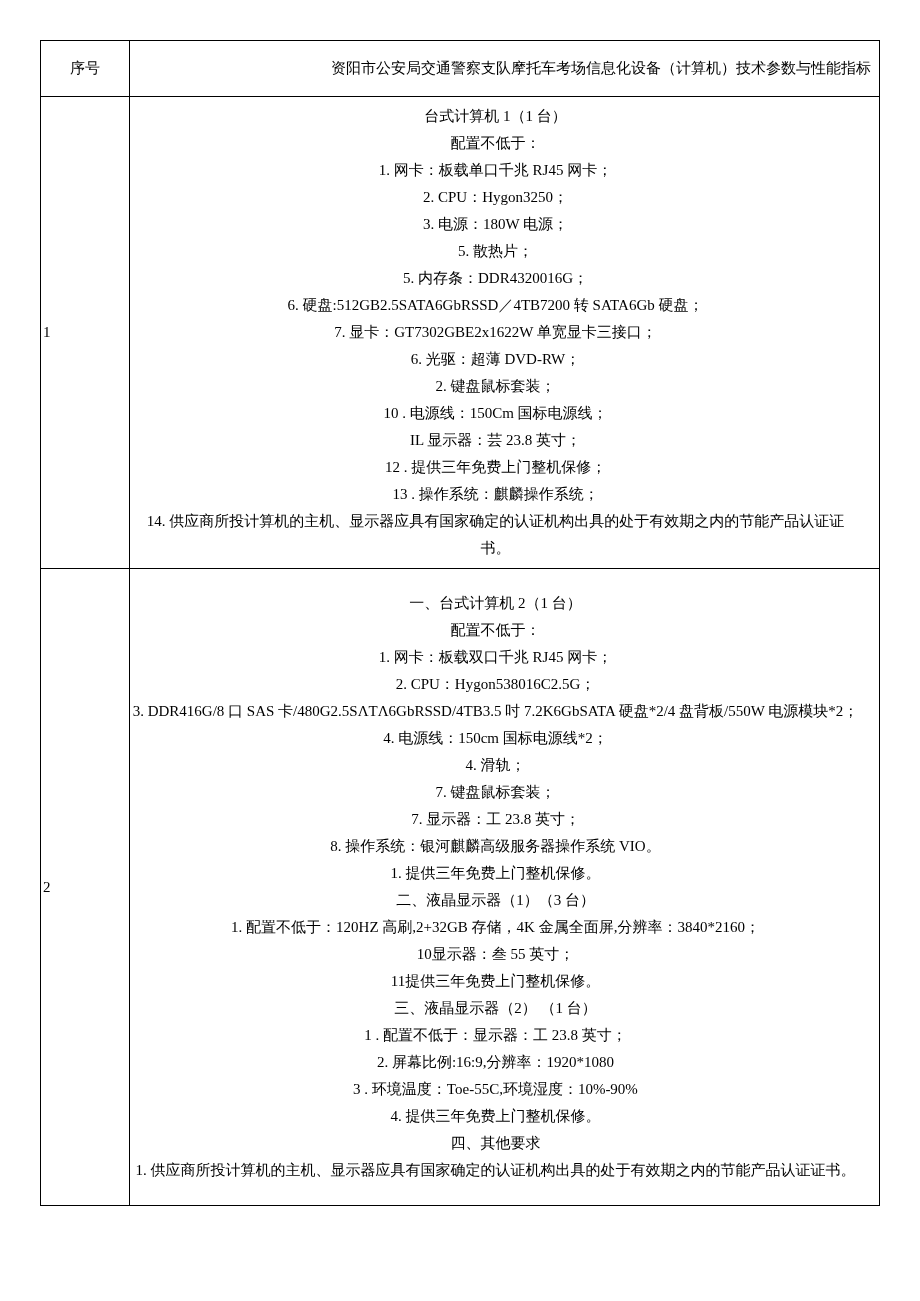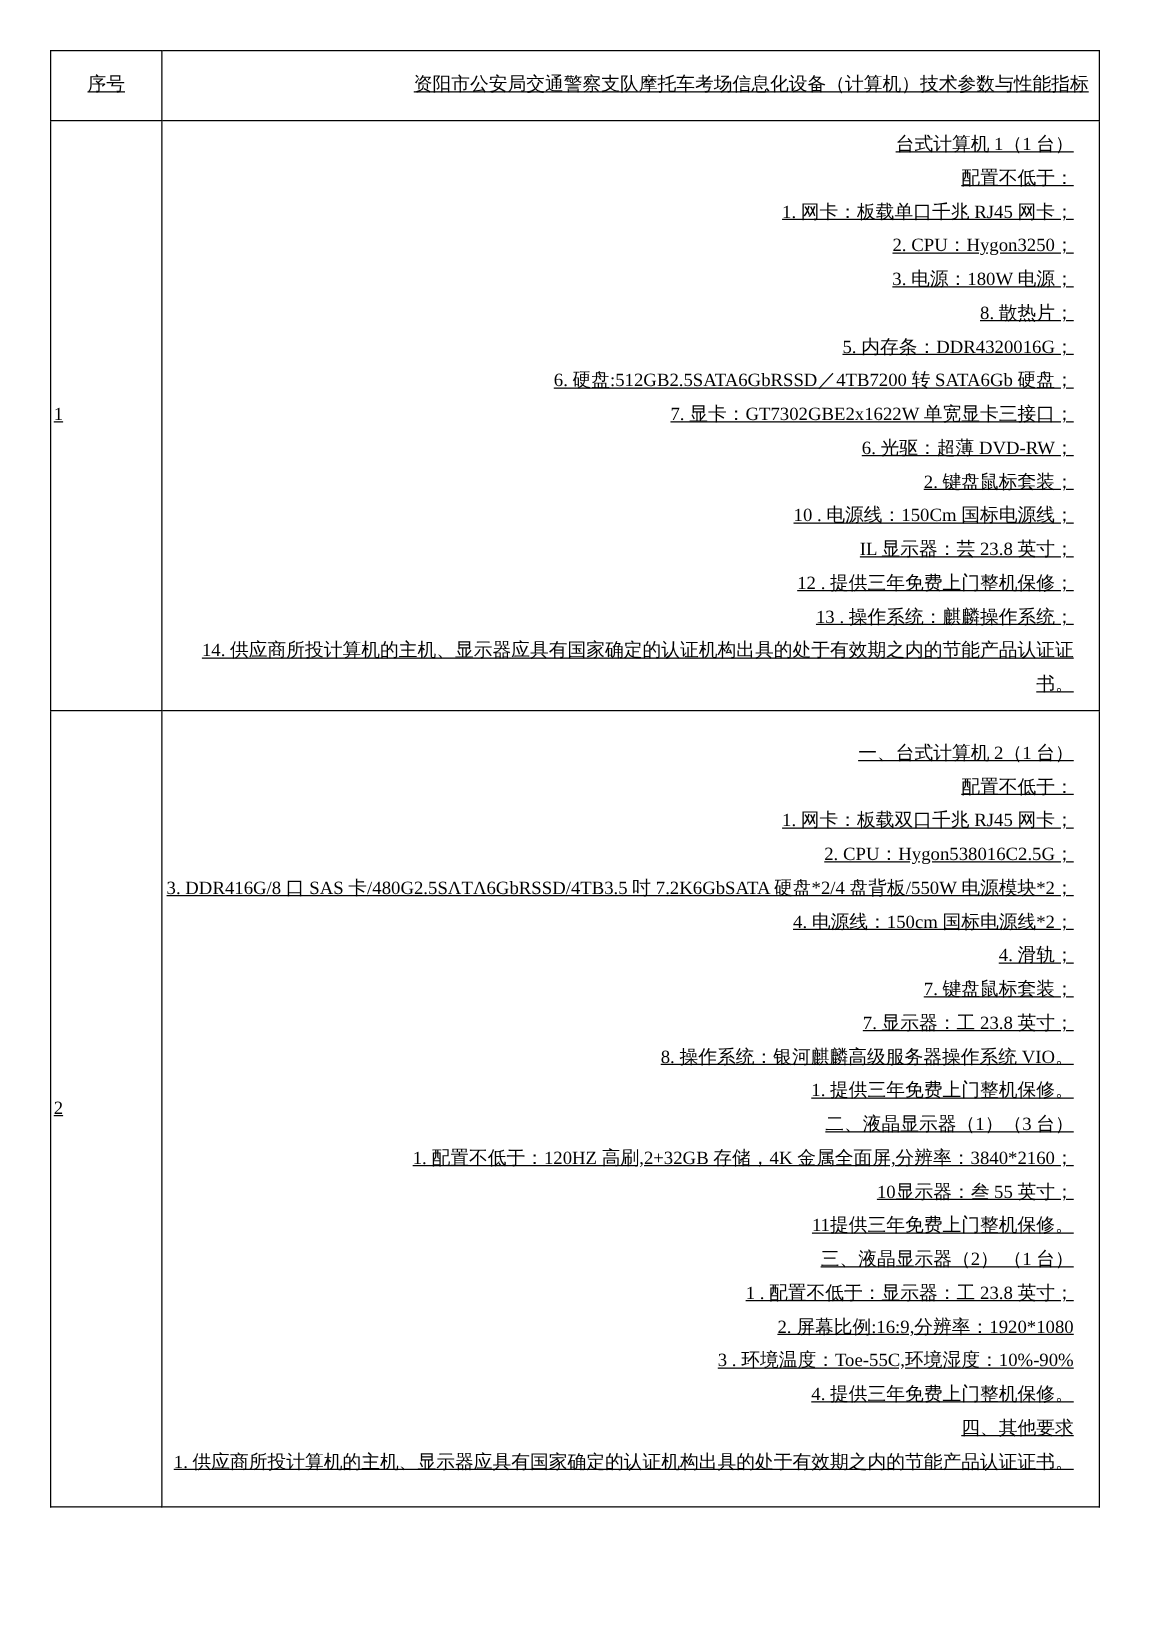--- a/index.html
+++ b/index.html
@@ -14,36 +14,35 @@
     table {
       border-collapse: collapse;
       width: 100%;
       max-width: 840px;
       margin: 0 auto;
     }
     td, th {
       border: 1px solid #000;
       vertical-align: middle;
       padding: 0;
-      text-decoration: underline;
     }
     .header-row td {
       text-align: right;
       font-size: 15px;
       padding: 14px 8px;
     }
     .serial-cell {
       width: 72px;
       text-align: left;
       vertical-align: middle;
       padding-left: 2px;
     }
     .content-cell {
       padding: 6px 20px 6px 2px;
-      text-align: right;
+      text-align: center;
       vertical-align: top;
     }
     .content-cell .line {
       display: block;
       white-space: normal;
     }
     .content-cell .blank {
       display: block;
       height: 1em;
     }
@@ -58,21 +57,21 @@
     <td>资阳市公安局交通警察支队摩托车考场信息化设备（计算机）技术参数与性能指标</td>
   </tr>
   <tr>
     <td class="serial-cell">1</td>
     <td class="content-cell">
           <span class="line">台式计算机 1（1 台）</span>
           <span class="line">配置不低于：</span>
           <span class="line">1. 网卡：板载单口千兆 RJ45 网卡；</span>
           <span class="line">2. CPU：Hygon3250；</span>
           <span class="line">3. 电源：180W 电源；</span>
-          <span class="line">8. 散热片；</span>
+          <span class="line">5. 散热片；</span>
           <span class="line">5. 内存条：DDR4320016G；</span>
           <span class="line">6. 硬盘:512GB2.5SATA6GbRSSD／4TB7200 转 SATA6Gb 硬盘；</span>
           <span class="line">7. 显卡：GT7302GBE2x1622W 单宽显卡三接口；</span>
           <span class="line">6. 光驱：超薄 DVD-RW；</span>
           <span class="line">2. 键盘鼠标套装；</span>
           <span class="line">10      . 电源线：150Cm 国标电源线；</span>
           <span class="line">IL 显示器：芸 23.8 英寸；</span>
           <span class="line">12      . 提供三年免费上门整机保修；</span>
           <span class="line">13      . 操作系统：麒麟操作系统；</span>
           <span class="line">14. 供应商所投计算机的主机、显示器应具有国家确定的认证机构出具的处于有效期之内的节能产品认证证书。</span>

